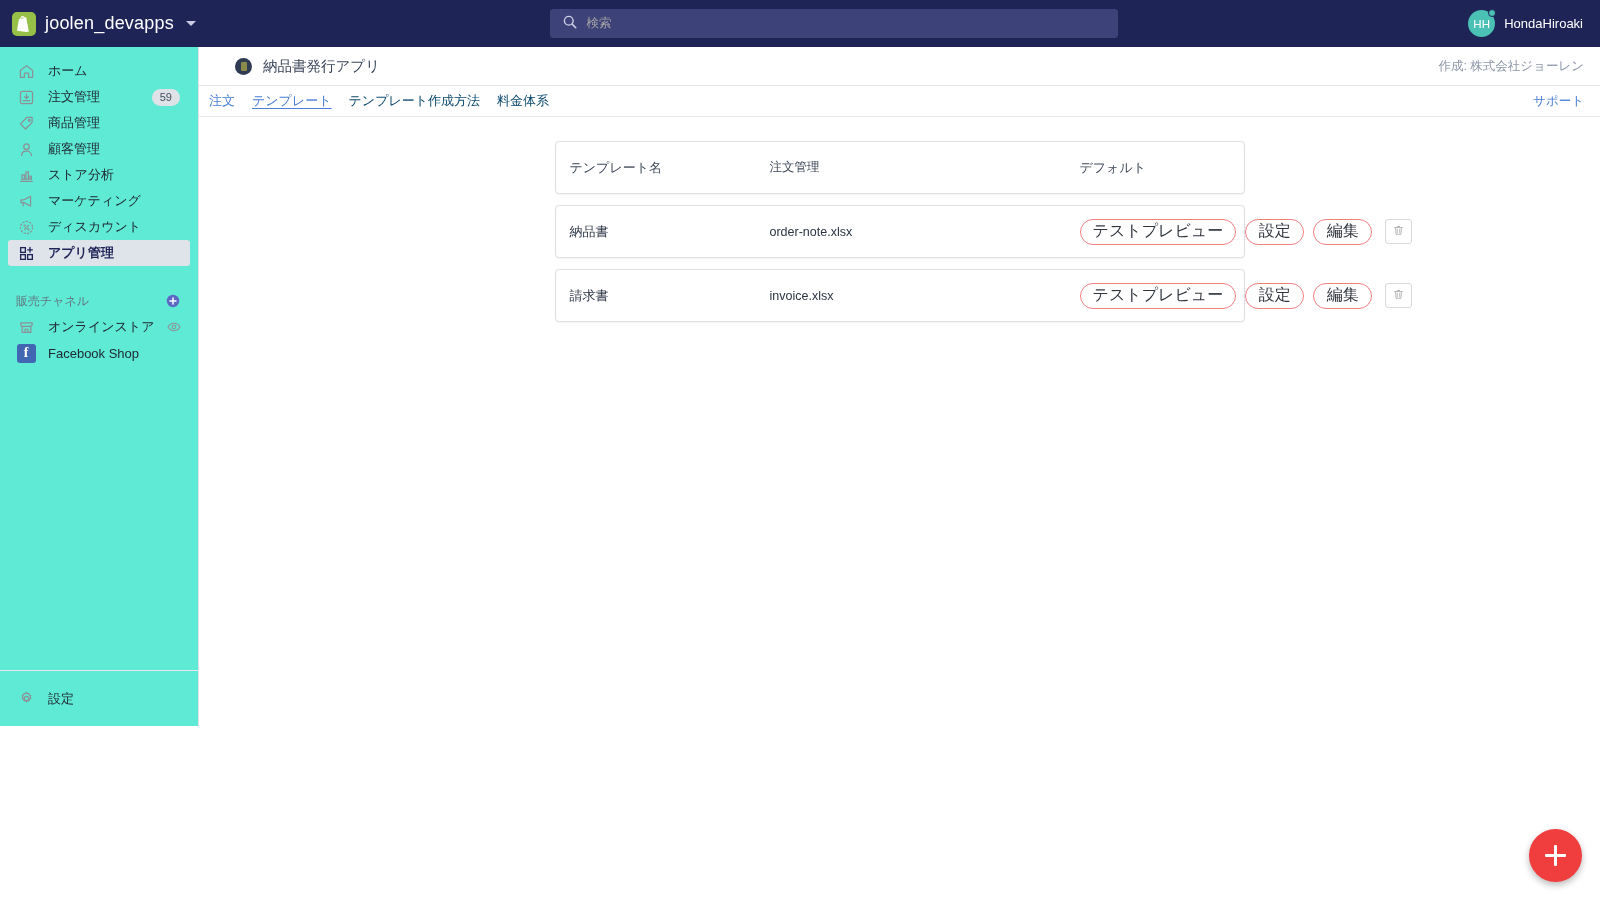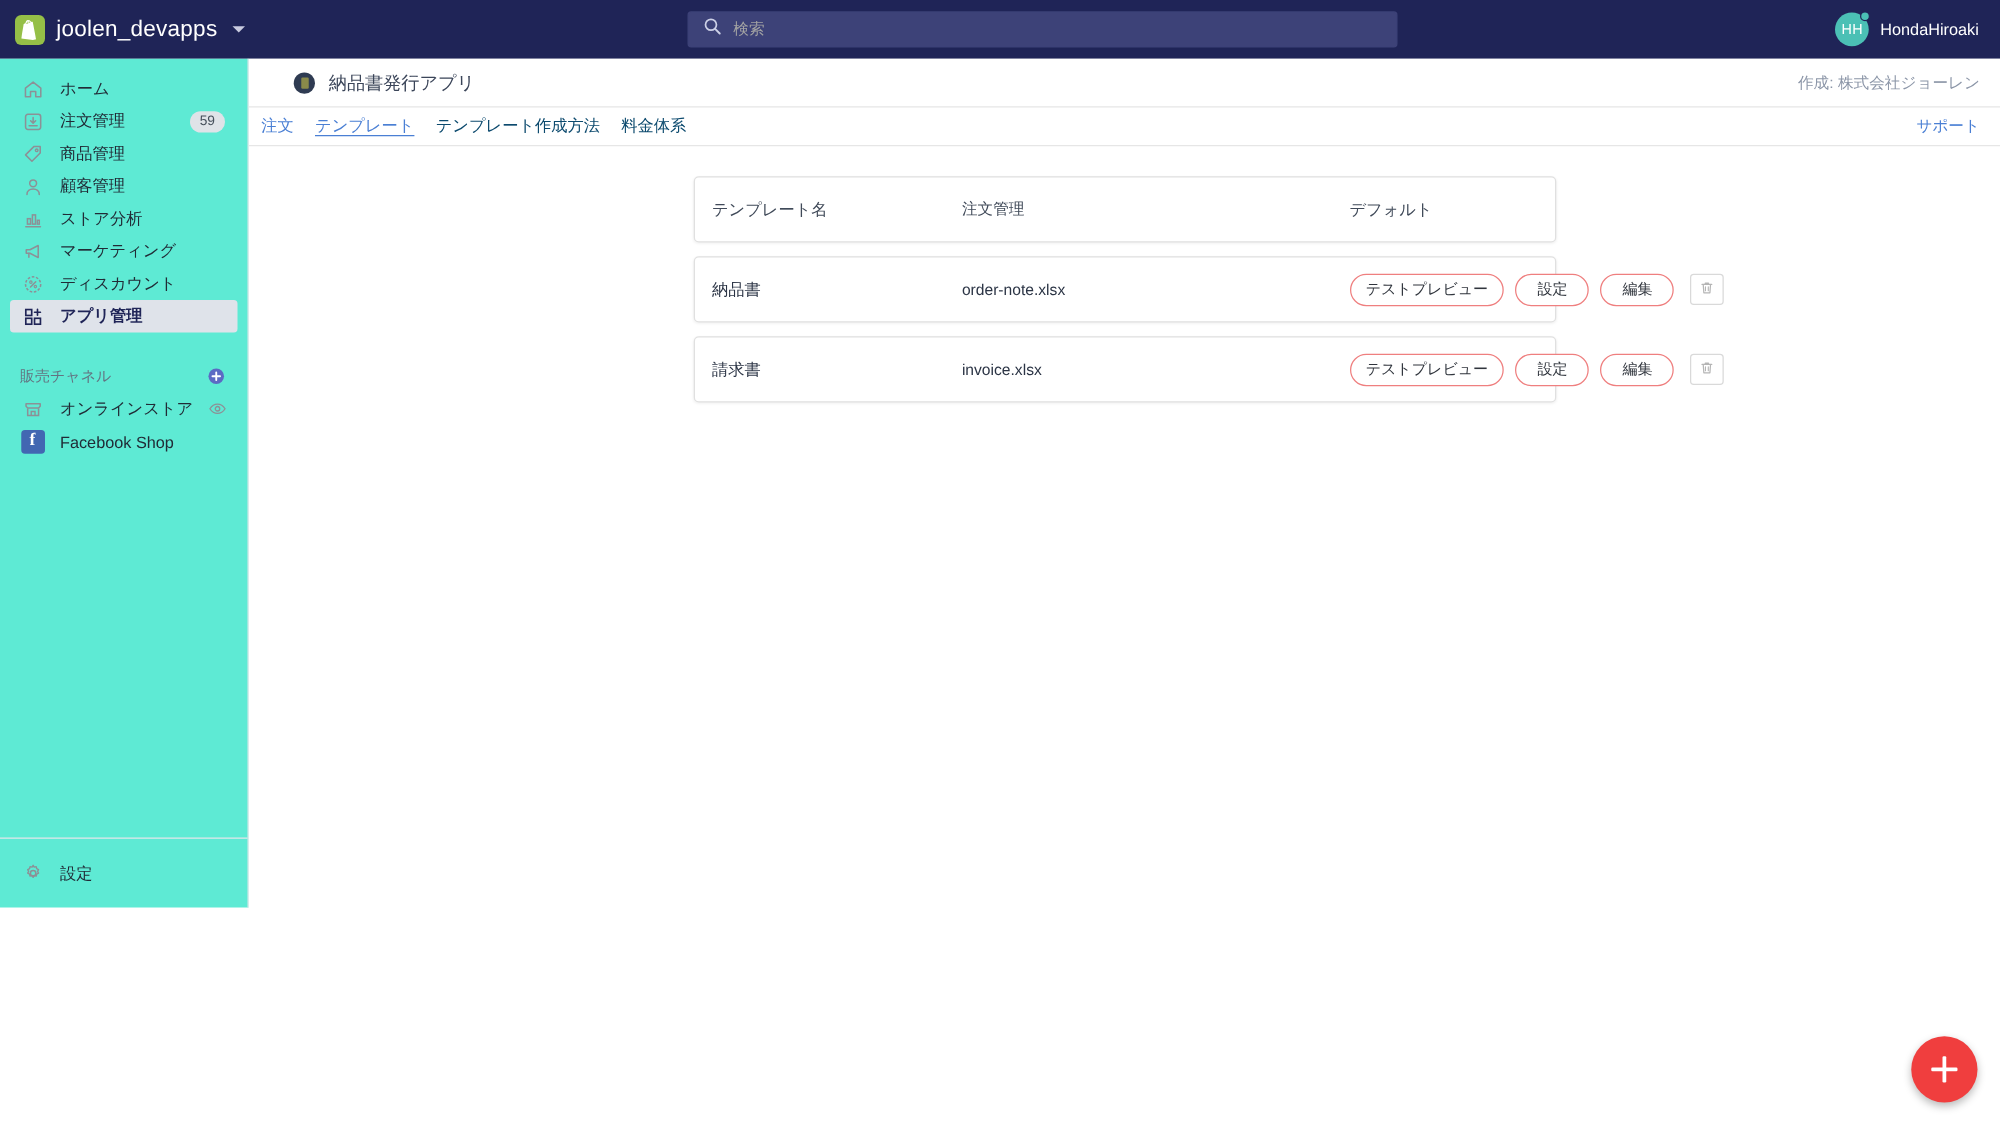--- a/index.html
+++ b/index.html
@@ -127,21 +127,21 @@
   .row {
     display: flex; align-items: center; height: 51px; padding: 0 14px 0 14px;
   }
   .col-name { width: 200px; flex: none; font-size: 13px; color: #2b3445; }
   .col-file { width: 310px; flex: none; font-size: 12.5px; color: #2b3445; }
   .col-head { color: #404a59; }
   .col-default { flex: 1; font-size: 13px; color: #404a59; }
   .row-actions { display: flex; align-items: center; gap: 9px; margin-left: auto; }
   .btn {
     height: 25px; border: 1px solid #ef7f7f; border-radius: 13px; background: #fff;
-    color: #30353d; font-size: 12px; padding: 12px 12px; cursor: pointer;
+    color: #30353d; font-size: 16px; padding: 12px 12px; cursor: pointer;
     display: flex; align-items: center; justify-content: center;
     font-family: "Liberation Sans", sans-serif; white-space: nowrap;
   }
   .btn-preview { min-width: 106px; }
   .btn-config { min-width: 59px; }
   .btn-edit { min-width: 59px; }
   .btn-trash {
     width: 27px; height: 25px; border: 1px solid #d9d9d9; border-radius: 3px;
     background: #fff; display: flex; align-items: center; justify-content: center;
     cursor: pointer; margin-left: 4px;

